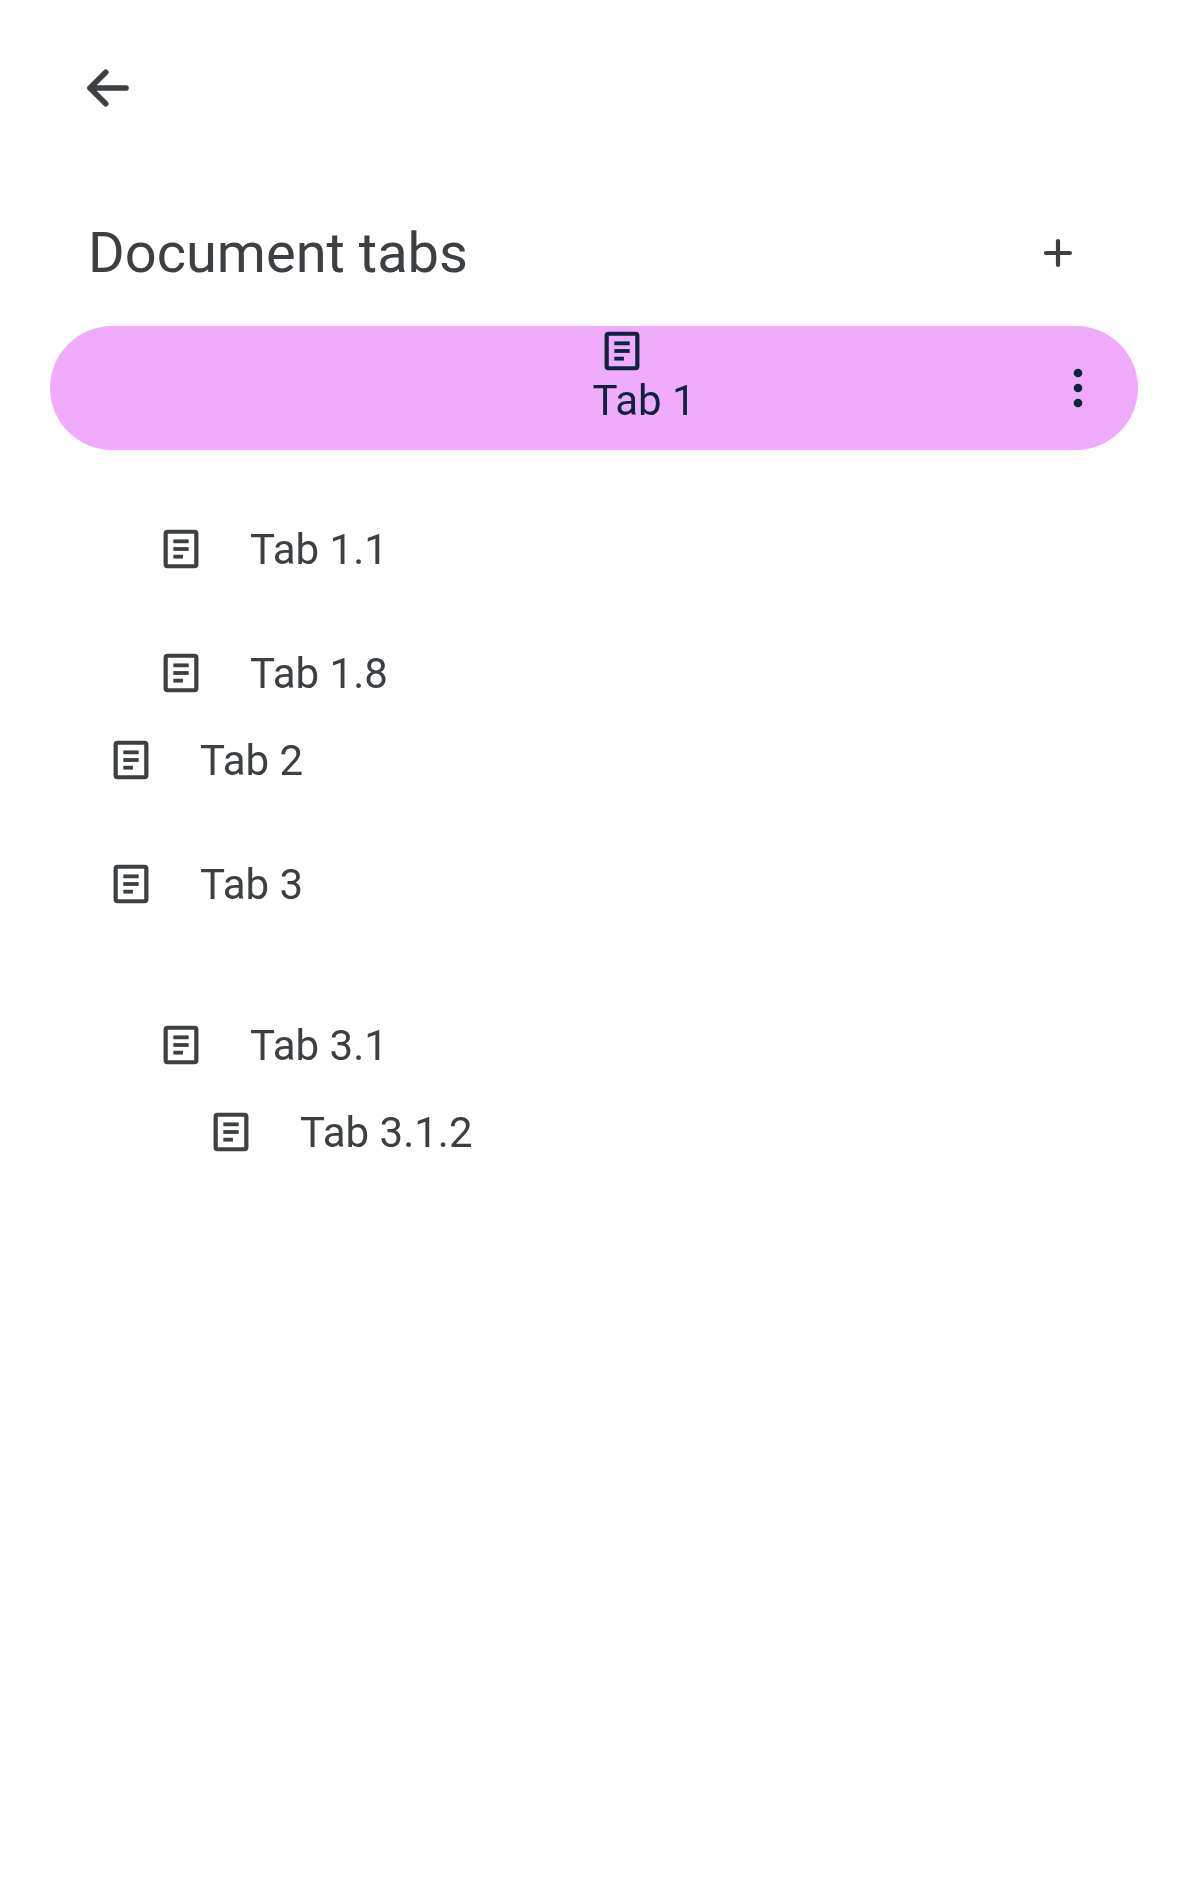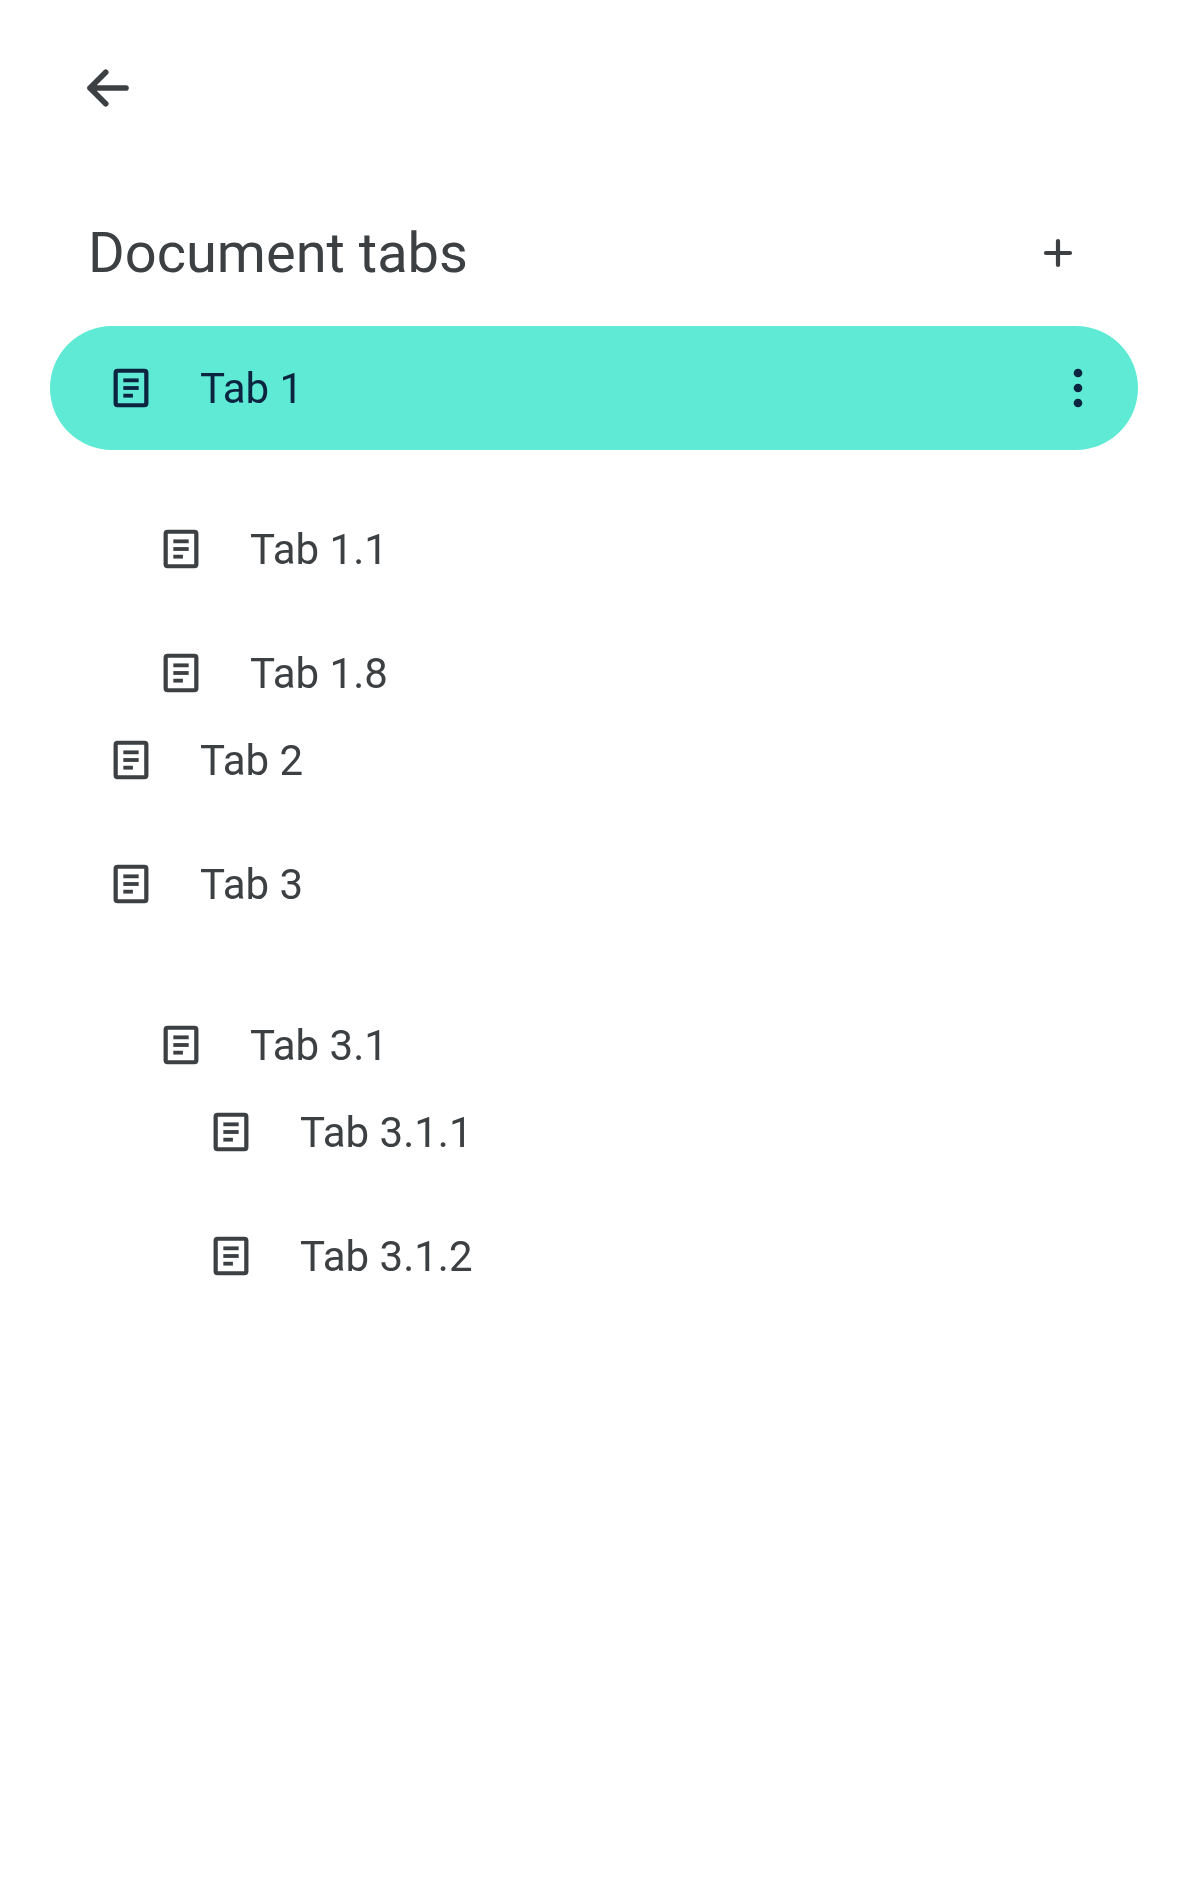--- a/index.html
+++ b/index.html
@@ -56,21 +56,22 @@
     }
     .tab-item {
       display: flex;
       align-items: center;
       height: 124px;
       border-radius: 62px;
       cursor: pointer;
       position: relative;
     }
     .tab-item.selected {
-      background-color: #5eead4;
+      background-color: #f0abfc;
+      flex-direction: column;
     }
     .tab-item.selected .tab-label {
       color: #0b2540;
     }
     .tab-item.selected .doc-icon rect,
     .tab-item.selected .doc-icon line {
       stroke: #0b2540;
     }
     .doc-icon-wrapper {
       display: flex;
@@ -194,37 +195,26 @@
       <svg class="doc-icon" width="46" height="46" viewBox="0 0 24 24" fill="none">
         <rect x="4" y="3" width="16" height="18" rx="1" stroke="#3c4043" stroke-width="2.2"></rect>
         <line x1="8" y1="8" x2="16" y2="8" stroke="#3c4043" stroke-width="2"></line>
         <line x1="8" y1="12" x2="16" y2="12" stroke="#3c4043" stroke-width="2"></line>
         <line x1="8" y1="16" x2="13" y2="16" stroke="#3c4043" stroke-width="2"></line>
       </svg>
     </span>
     <span class="tab-label">Tab 3.1</span>
   </div>
 
+
   <div class="tab-item indent-2">
     <span class="doc-icon-wrapper">
       <svg class="doc-icon" width="46" height="46" viewBox="0 0 24 24" fill="none">
         <rect x="4" y="3" width="16" height="18" rx="1" stroke="#3c4043" stroke-width="2.2"></rect>
         <line x1="8" y1="8" x2="16" y2="8" stroke="#3c4043" stroke-width="2"></line>
         <line x1="8" y1="12" x2="16" y2="12" stroke="#3c4043" stroke-width="2"></line>
         <line x1="8" y1="16" x2="13" y2="16" stroke="#3c4043" stroke-width="2"></line>
       </svg>
     </span>
-    <span class="tab-label">Tab 3.1.1</span>
-  </div>
-
-  <div class="tab-item indent-2">
-    <span class="doc-icon-wrapper">
-      <svg class="doc-icon" width="46" height="46" viewBox="0 0 24 24" fill="none">
-        <rect x="4" y="3" width="16" height="18" rx="1" stroke="#3c4043" stroke-width="2.2"></rect>
-        <line x1="8" y1="8" x2="16" y2="8" stroke="#3c4043" stroke-width="2"></line>
-        <line x1="8" y1="12" x2="16" y2="12" stroke="#3c4043" stroke-width="2"></line>
-        <line x1="8" y1="16" x2="13" y2="16" stroke="#3c4043" stroke-width="2"></line>
-      </svg>
-    </span>
     <span class="tab-label">Tab 3.1.2</span>
   </div>
 
 </div>
 
 </body></html>

